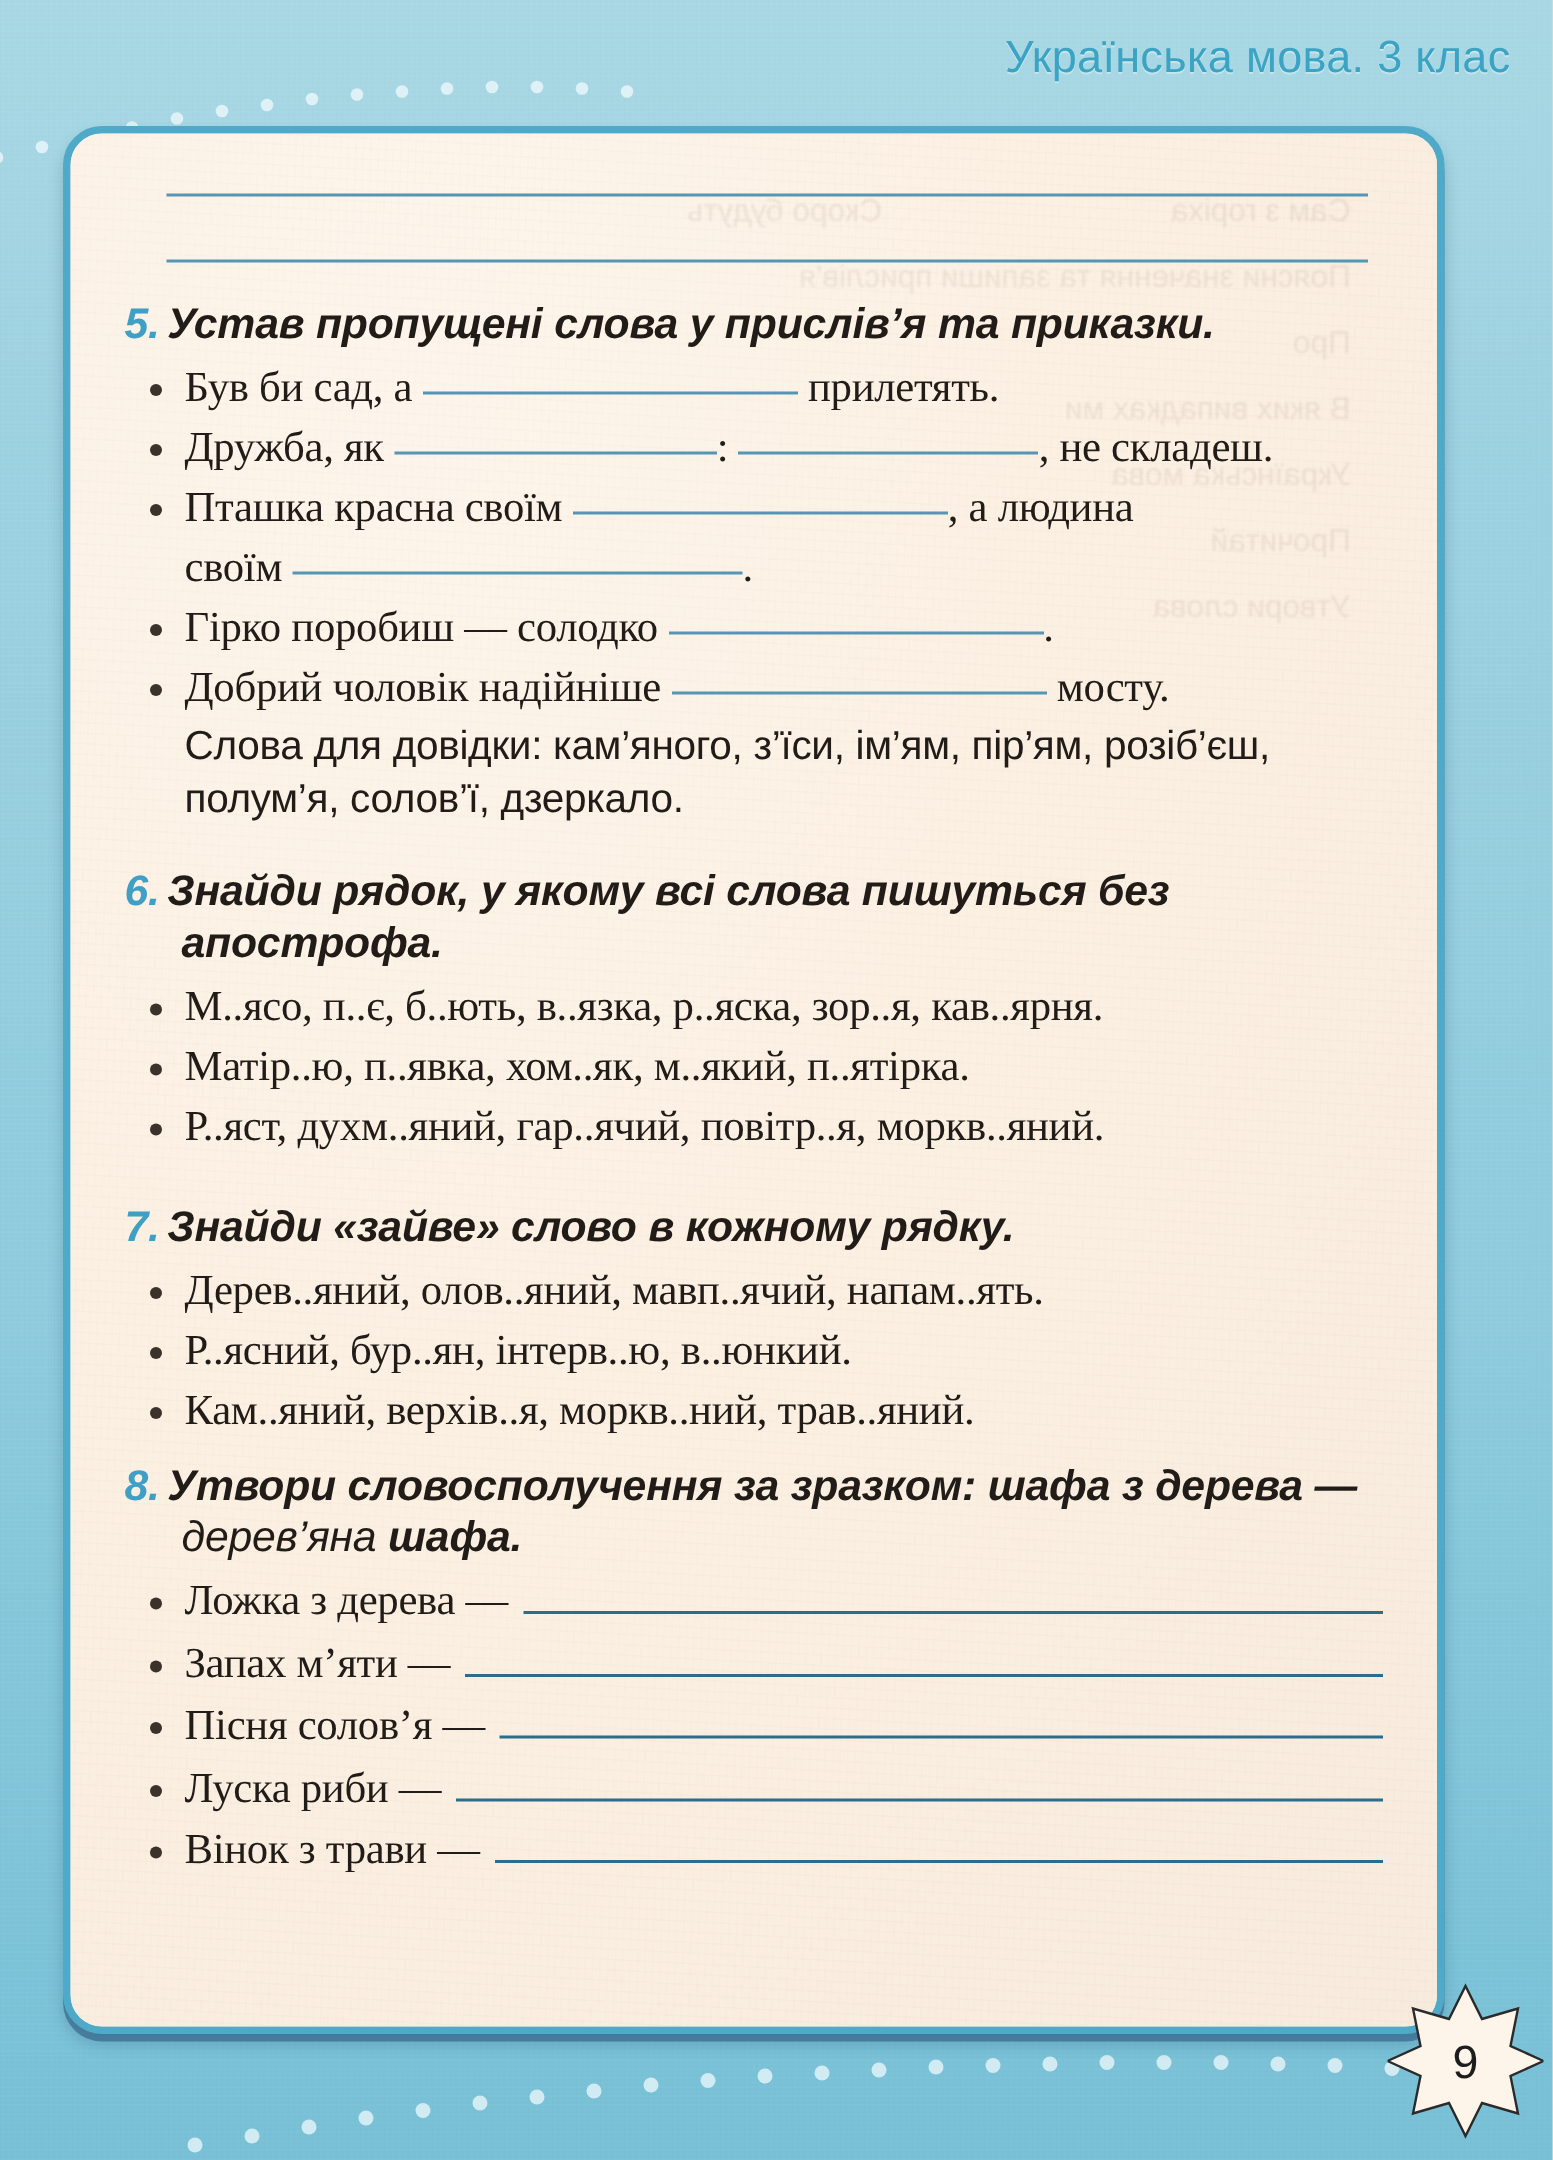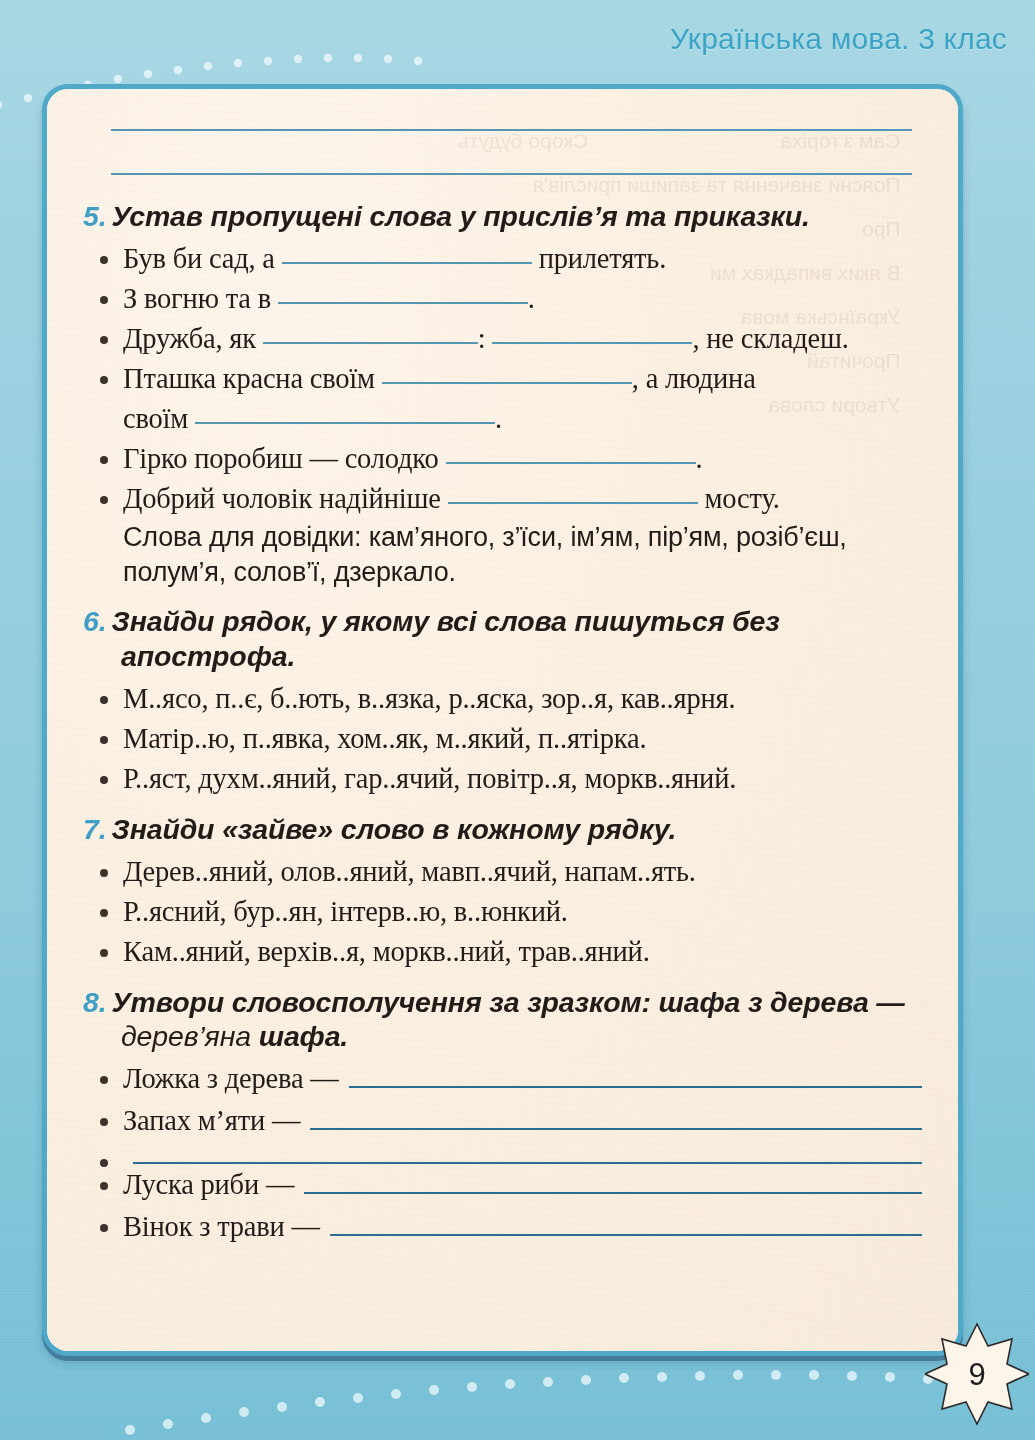--- a/index.html
+++ b/index.html
@@ -294,24 +294,20 @@
       <p class="task-head">
         <span class="tasknum">5.</span><span>Устав пропущені слова у прислів’я та приказки.</span>
       </p>
       <ul class="items">
         <li>
           <span>Був би сад, а</span>
           <span class="blank" style="width:250px"></span>
           <span>прилетять.</span>
         </li>
         <li>
-          <span>З вогню та в</span>
-          <span class="blank" style="width:250px"></span><span>.</span>
-        </li>
-        <li>
           <span>Дружба, як</span>
           <span class="blank" style="width:215px"></span><span>:</span>
           <span class="blank" style="width:200px"></span><span>, не складеш.</span>
         </li>
         <li>
           <span>Пташка красна своїм</span>
           <span class="blank" style="width:250px"></span><span>, а людина</span>
         </li>
         <li class="nobullet">
           <span>своїм</span>
@@ -323,32 +319,32 @@
         </li>
         <li>
           <span>Добрий чоловік надійніше</span>
           <span class="blank" style="width:250px"></span>
           <span>мосту.</span>
         </li>
       </ul>
       <div class="hint">Слова для довідки: кам’яного, з’їси, ім’ям, пір’ям, розіб’єш, полум’я, солов’ї, дзеркало.</div>
     </div>
 
-    <div class="task" style="margin-top:14px;">
+    <div class="task" style="margin-top:27px;">
       <p class="task-head">
         <span class="tasknum">6.</span><span>Знайди рядок, у якому всі слова пишуться без апострофа.</span>
       </p>
       <ul class="items">
         <li><span>М..ясо, п..є, б..ють, в..язка, р..яска, зор..я, кав..ярня.</span></li>
         <li><span>Матір..ю, п..явка, хом..як, м..який, п..ятірка.</span></li>
         <li><span>Р..яст, духм..яний, гар..ячий, повітр..я, моркв..яний.</span></li>
       </ul>
     </div>
 
-    <div class="task" style="margin-top:14px;">
+    <div class="task" style="margin-top:30px;">
       <p class="task-head">
         <span class="tasknum">7.</span><span>Знайди «зайве» слово в кожному рядку.</span>
       </p>
       <ul class="items">
         <li><span>Дерев..яний, олов..яний, мавп..ячий, напам..ять.</span></li>
         <li><span>Р..ясний, бур..ян, інтерв..ю, в..юнкий.</span></li>
         <li><span>Кам..яний, верхів..я, моркв..ний, трав..яний.</span></li>
       </ul>
     </div>
 
@@ -364,20 +360,21 @@
           </div>
         </li>
         <li>
           <div class="fillrow">
             <span class="lbl">Запах м’яти —</span>
             <span class="flexline"></span>
           </div>
         </li>
         <li>
           <div class="fillrow">
+            <span class="lbl">Пісня солов’я —</span>
             <span class="flexline"></span>
           </div>
         </li>
         <li>
           <div class="fillrow">
             <span class="lbl">Луска риби —</span>
             <span class="flexline"></span>
           </div>
         </li>
         <li>

